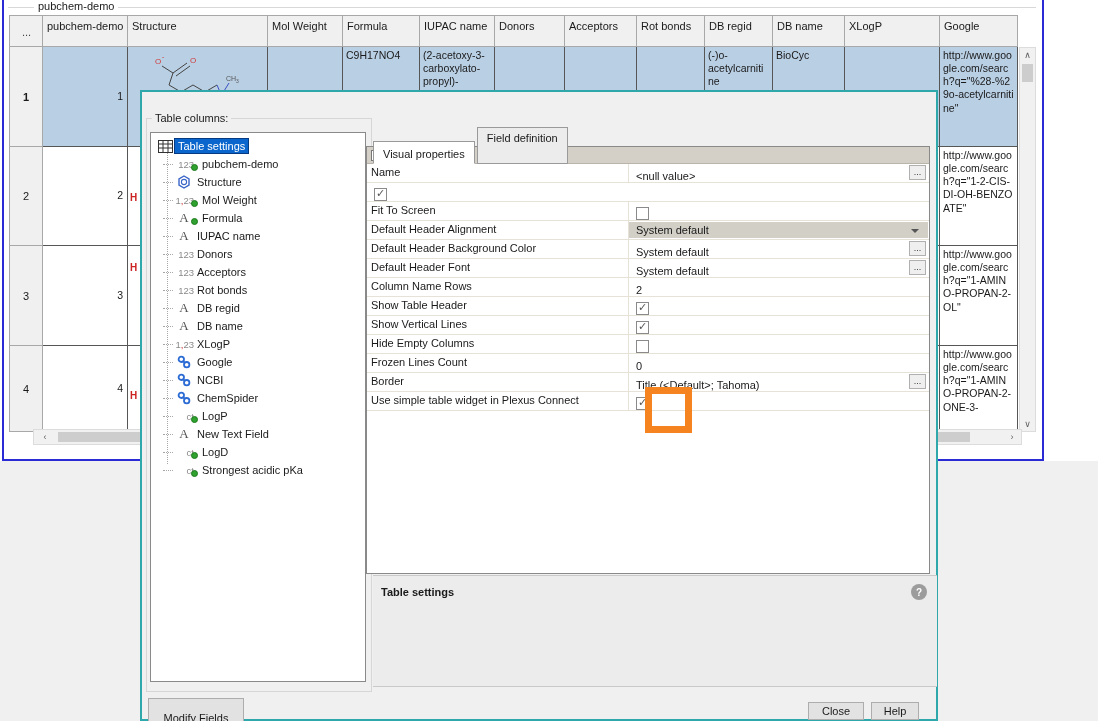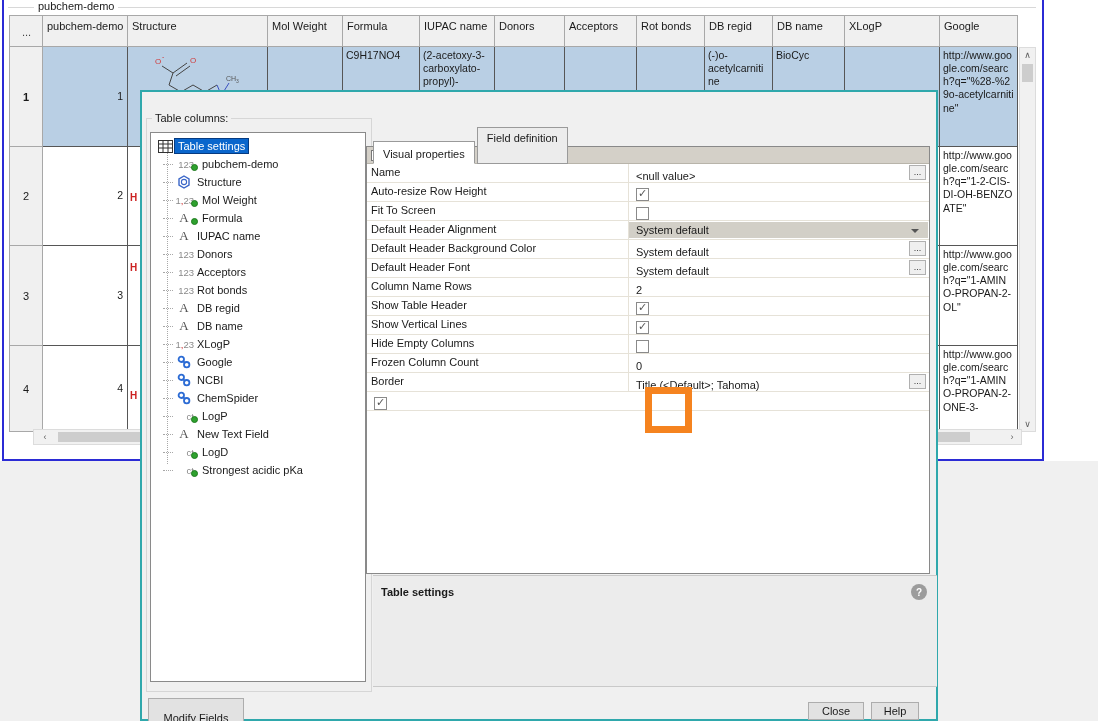--- a/index.html
+++ b/index.html
@@ -365,21 +365,20 @@
       <span>Table properties</span>
     </div>
   <div class="prow">
         <div class="plabel">Name</div>
         <div class="pval">
           <span>&lt;null value&gt;</span>
           <div class="ell">...</div>
         </div>
       </div>
       <div class="prow">
-        <div class="plabel">Auto-resize Row Height</div>
         <div class="pval">
           <div class="cb on"></div>
         </div>
       </div>
       <div class="prow">
         <div class="plabel">Fit To Screen</div>
         <div class="pval">
           <div class="cb"></div>
         </div>
       </div>
@@ -421,33 +420,34 @@
           <div class="cb on"></div>
         </div>
       </div>
       <div class="prow">
         <div class="plabel">Hide Empty Columns</div>
         <div class="pval">
           <div class="cb"></div>
         </div>
       </div>
       <div class="prow">
-        <div class="plabel">Frozen Column Count</div>
+        <div class="plabel">Frozen Lines Count</div>
         <div class="pval">
           <span>0</span>
         </div>
       </div>
       <div class="prow">
         <div class="plabel">Border</div>
         <div class="pval">
           <span>Title (&lt;Default&gt;; Tahoma)</span>
           <div class="ell">...</div>
         </div>
       </div>
       <div class="prow">
+        <div class="plabel">Use simple table widget in Plexus Connect</div>
         <div class="pval">
           <div class="cb on"></div>
         </div>
       </div>
     </div>
 
   <div class="desc">
     <div class="desc-title">Table settings</div>
     <div class="qmark">?</div>
   </div>

